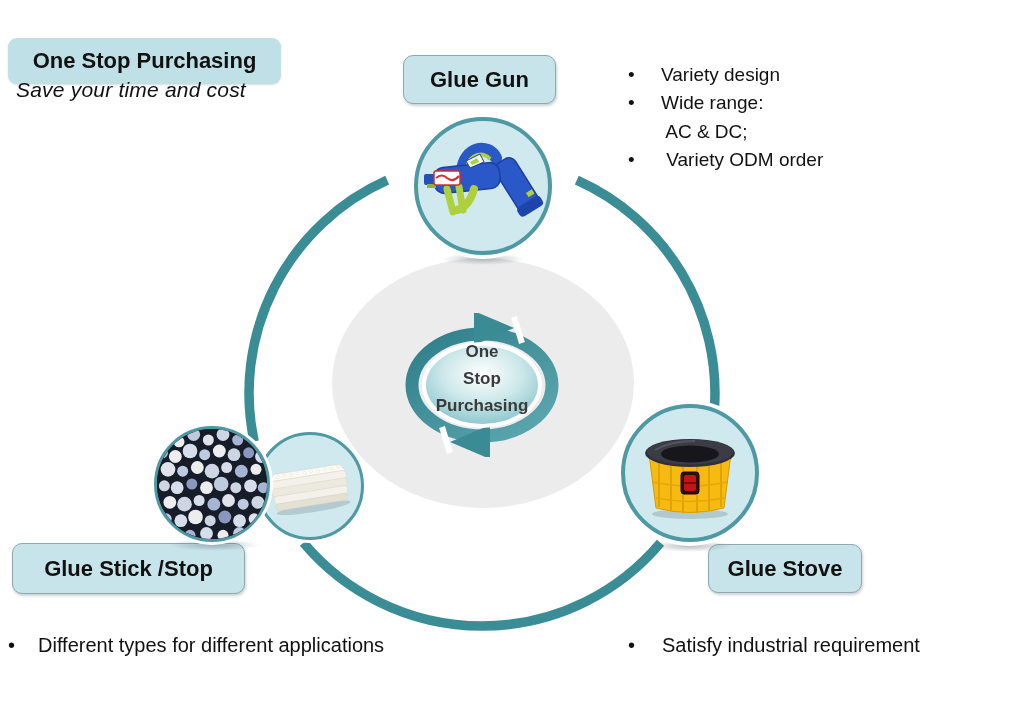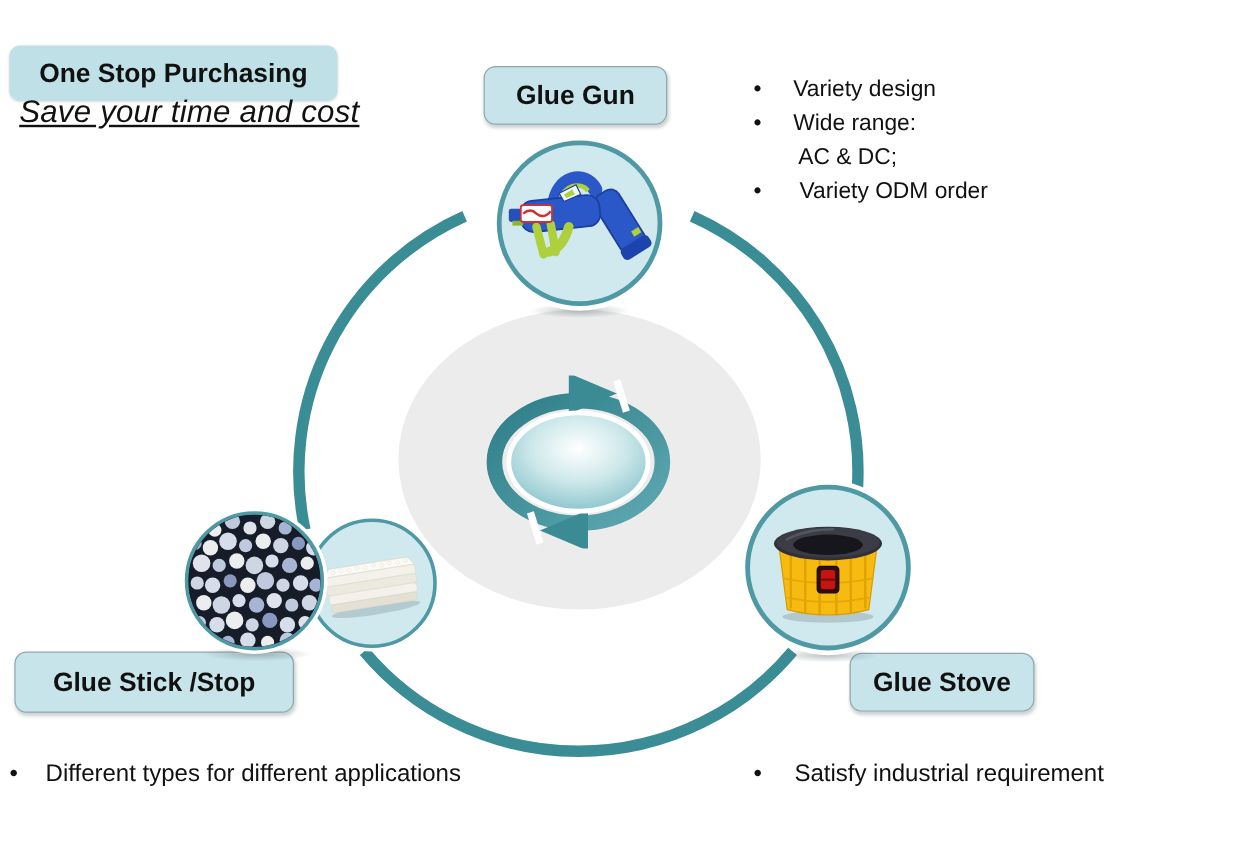--- a/index.html
+++ b/index.html
@@ -4,21 +4,21 @@
 <style>
   html,body{margin:0;padding:0;background:#fff;}
   .slide{position:relative;width:1031px;height:718px;background:#ffffff;overflow:hidden;
          font-family:"Liberation Sans",sans-serif;color:#111;}
   .abs{position:absolute;}
 
   
   .header-box{left:8px;top:14px;width:273px;height:46px;background:#bfe0e6;border-radius:9px;
               display:flex;align-items:center;justify-content:center;font-weight:bold;font-size:22px;
               box-shadow:0 1px 2px rgba(90,110,115,.25);margin-top:24px;}
-  .tagline{left:16px;top:78px;font-style:italic;font-size:26px;letter-spacing:.2px;text-decoration:underline;}
+  .tagline{left:16px;top:78px;font-style:italic;font-size:21px;letter-spacing:.2px;}
 
   
   .label-box{background:#c7e4ea;border:1.5px solid #8fa8ae;border-radius:10px;display:flex;
              align-items:center;justify-content:center;font-weight:bold;font-size:22px;
              box-shadow:1px 2px 3px rgba(70,90,95,.28);}
   .label-gun{left:403px;top:55px;width:151px;height:47px;}
   .label-stick{left:12px;top:543px;width:231px;height:49px;}
   .label-stove{left:708px;top:544px;width:152px;height:47px;}
 
   
@@ -90,20 +90,25 @@
       </radialGradient>
     </defs>
     <ellipse cx="0" cy="0" rx="70" ry="51" fill="none" stroke="url(#bandGrad)" stroke-width="13"></ellipse>
     <line x1="32" y1="-68" x2="40" y2="-42" stroke="#ffffff" stroke-width="6"></line>
     <line x1="-32" y1="68" x2="-40" y2="42" stroke="#ffffff" stroke-width="6"></line>
     <polygon points="-8,-74 -8,-40 32,-57" fill="#3b8b95"></polygon>
     <polygon points="8,74 8,40 -32,57" fill="#3b8b95"></polygon>
     <ellipse cx="0" cy="0" rx="60" ry="43" fill="#ffffff"></ellipse>
     <ellipse cx="0" cy="0" rx="56" ry="39" fill="url(#innerGrad)"></ellipse>
   </svg>
+  <div class="abs cycle-text">
+    <div>One</div>
+    <div>Stop</div>
+    <div>Purchasing</div>
+  </div>
 
   <div class="abs shadow-ellipse shadow-gun"></div>
   <div class="abs shadow-ellipse shadow-grain"></div>
   <div class="abs shadow-ellipse shadow-stove"></div>
 
   <div class="abs node node-gun">
     <svg viewBox="0 0 130 130">
       <g>
         <path d="M44 50 C 46 26, 70 21, 78 37" stroke="#2b58c8" stroke-width="12" fill="none" stroke-linecap="round"></path>
         <path d="M49 47 C 51 33, 66 30, 72 38" stroke="#aed03c" stroke-width="4" fill="none"></path>

